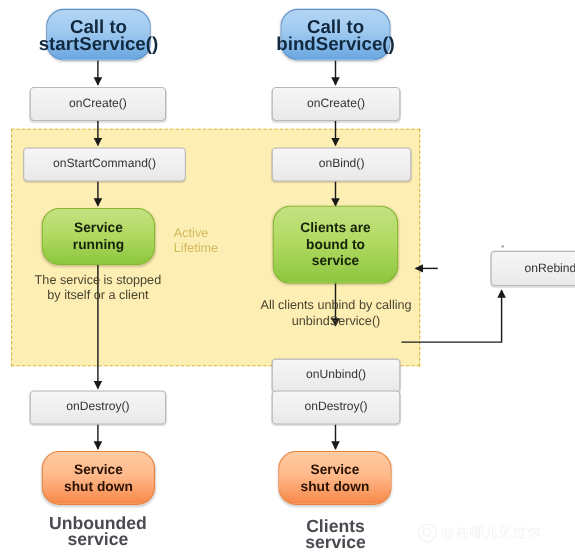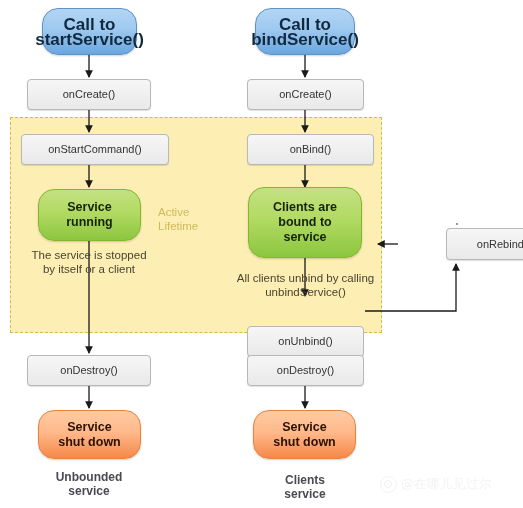--- a/index.html
+++ b/index.html
@@ -111,21 +111,21 @@
     font-size: 11.5px;
     line-height: 14px;
     color: #4a4430;
     text-align: center;
     white-space: pre-line;
   }
 
   
   .caption {
     position: absolute;
-    font-size: 12px;
+    font-size: 16px;
     line-height: 14px;
     font-weight: bold;
     color: #4a4a52;
     text-align: center;
     white-space: pre-line;
   }
 
   
   .watermark {
     position: absolute;

